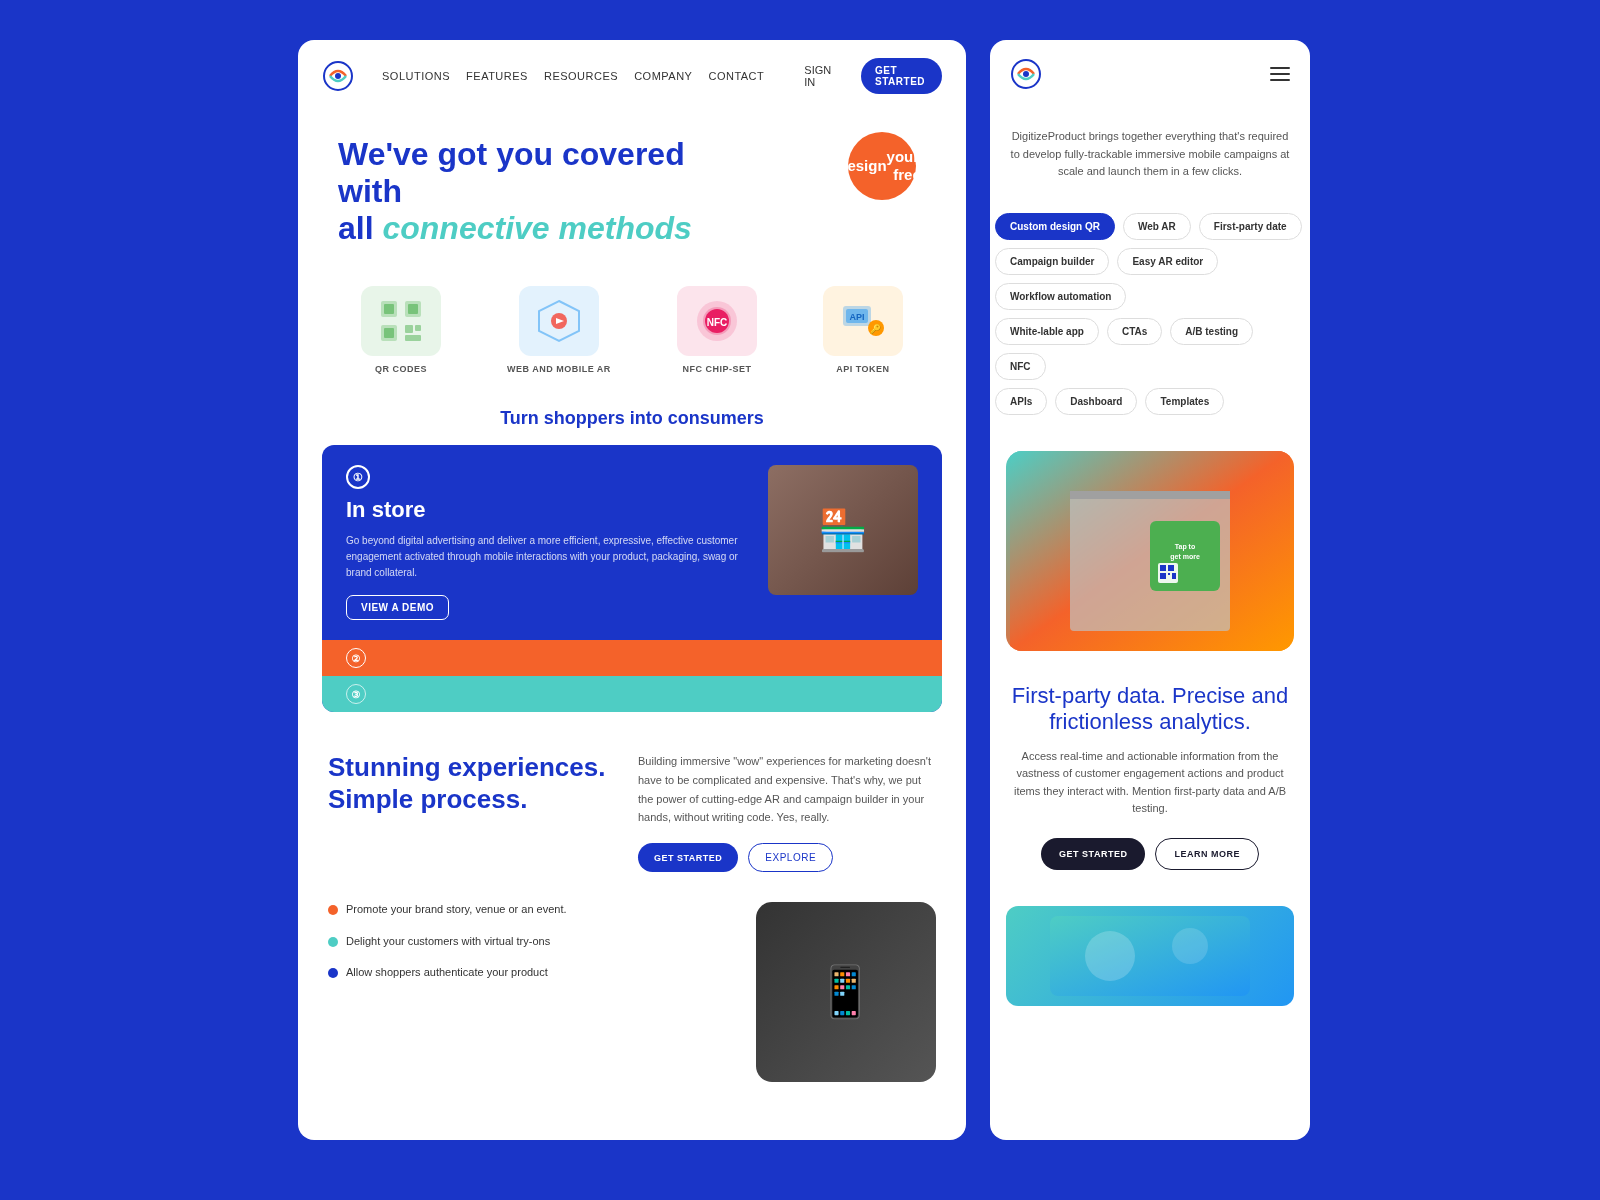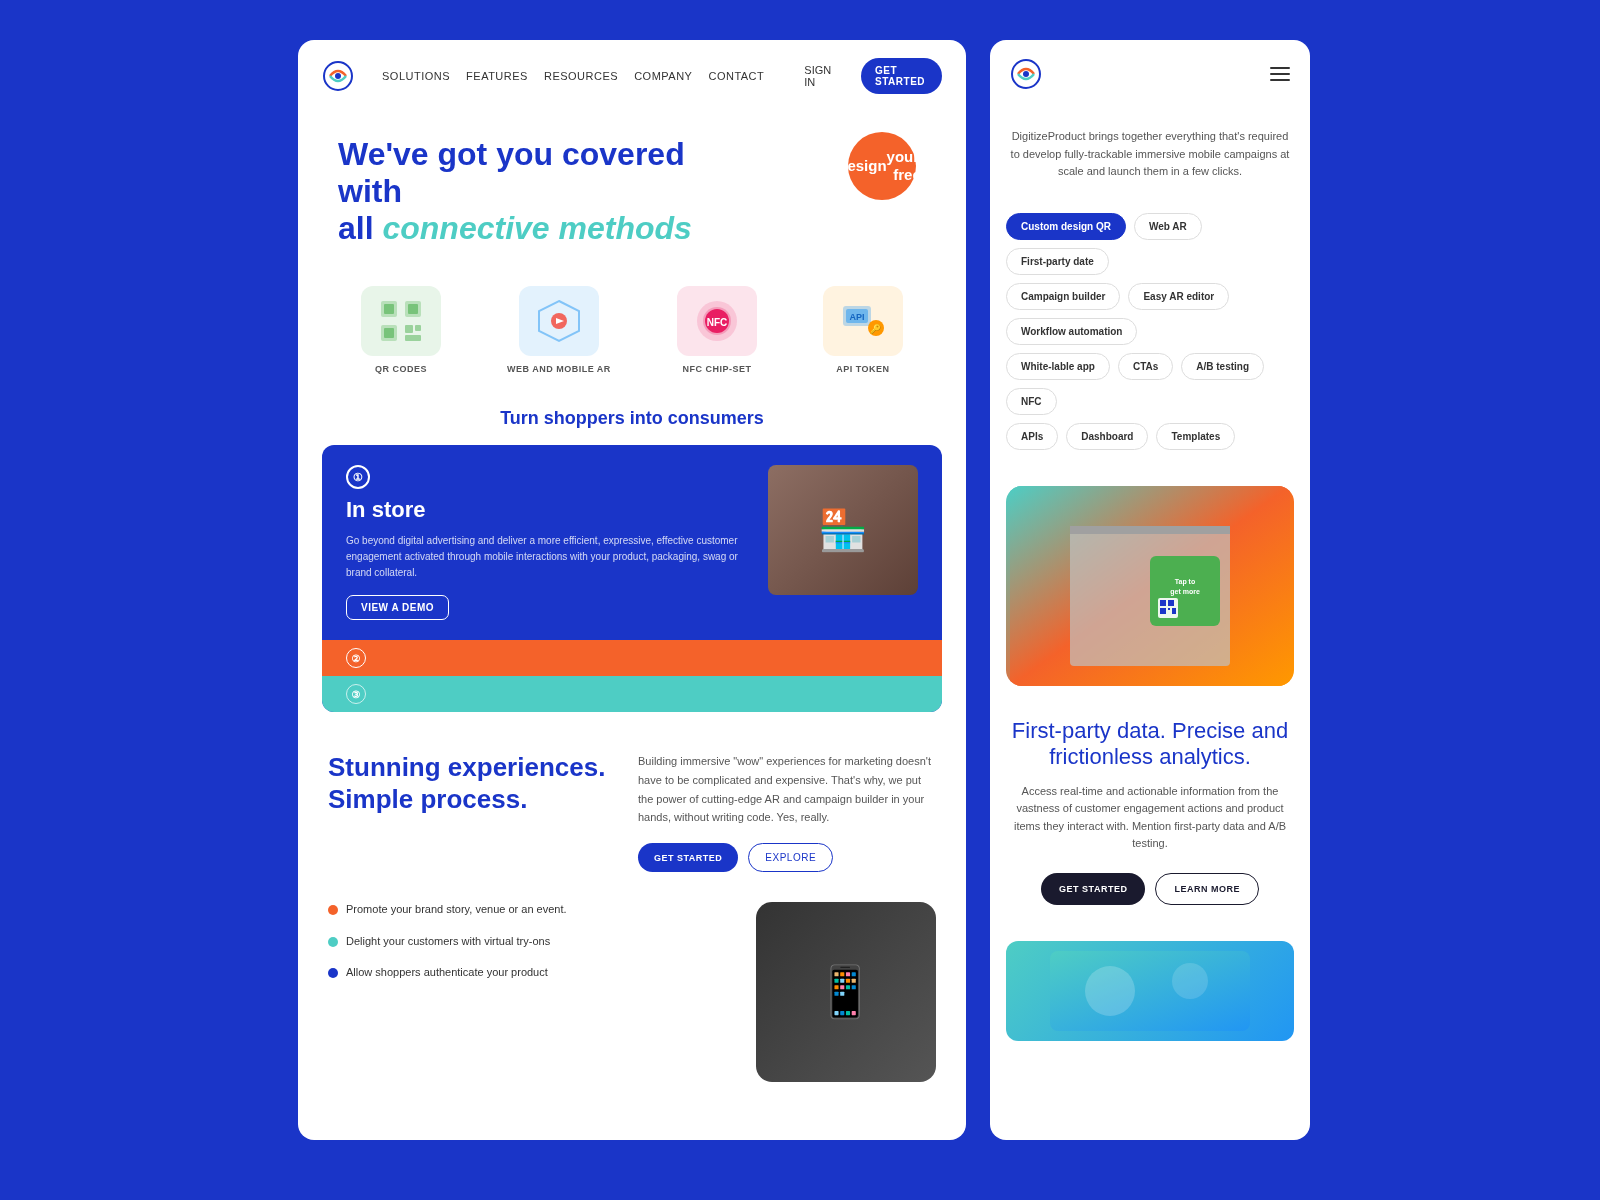--- a/index.html
+++ b/index.html
@@ -353,21 +353,21 @@
       text-align: center;
     }
     .right-hero-text {
       font-size: 11px;
       color: #555;
       line-height: 1.6;
       text-align: center;
     }
 
     
-    .tags-section { padding: 16px 16px; }
+    .tags-section { padding: 16px 5px; }
     .tag-row { display: flex; gap: 8px; margin-bottom: 8px; flex-wrap: wrap; }
     .tag {
       padding: 7px 14px;
       border-radius: 20px;
       font-size: 10px;
       font-weight: 600;
       border: 1.5px solid #ddd;
       color: #333;
       cursor: pointer;
     }

